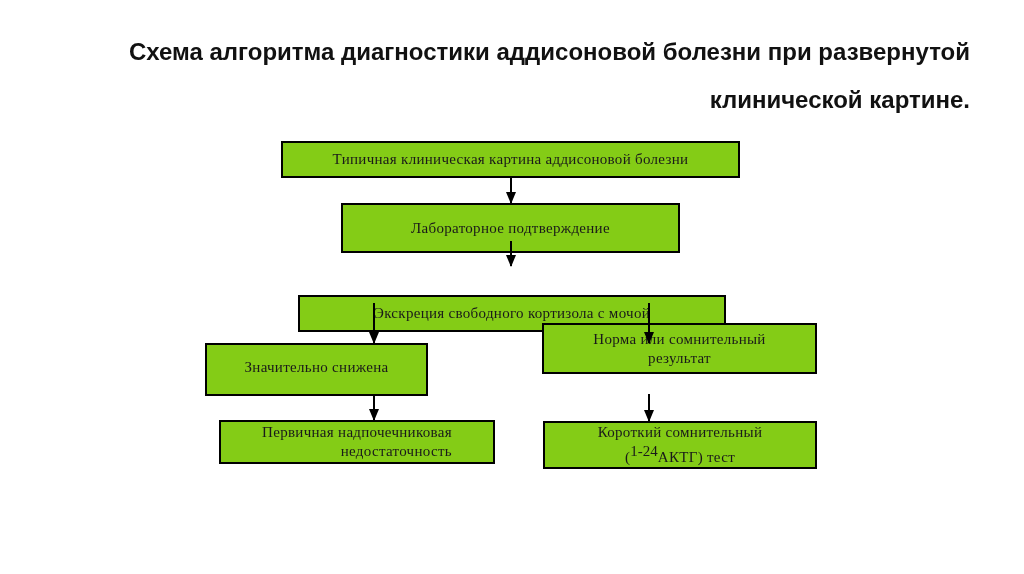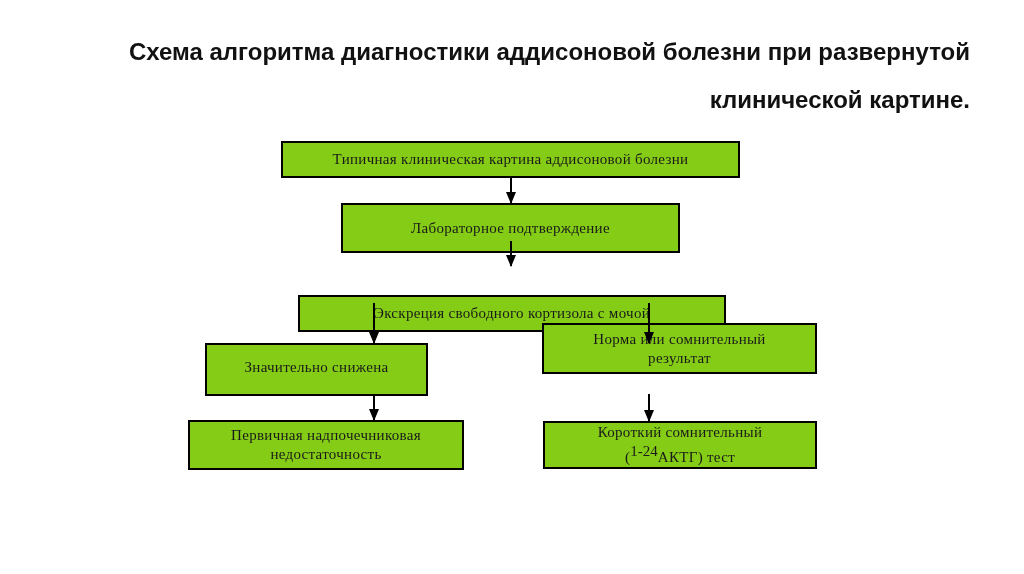--- a/index.html
+++ b/index.html
@@ -80,21 +80,21 @@
 
   <div class="box" style="left:205px; top:343px; width:223px; height:53px; padding-bottom:4px;">
     <span>Значительно снижена</span>
   </div>
 
   <div class="box" style="left:542px; top:323px; width:275px; height:51px;">
     <span>Норма или сомнительный
 результат</span>
   </div>
 
-  <div class="box" style="left:188px; top:420px; width:276px; height:50px;">
+  <div class="box" style="left:219px; top:420px; width:276px; height:44px;text-align:right;">
     <span>Первичная надпочечниковая
 недостаточность</span>
   </div>
 
   <div class="box" style="left:543px; top:421px; width:274px; height:48px;">
     <span><span>Короткий сомнительный</span>
 <span><span>(</span><sup>1-24</sup><span>АКТГ) тест</span></span></span>
   </div>
 
   <div class="arrow" style="left:510px; top:178px; height:25px;"></div>

